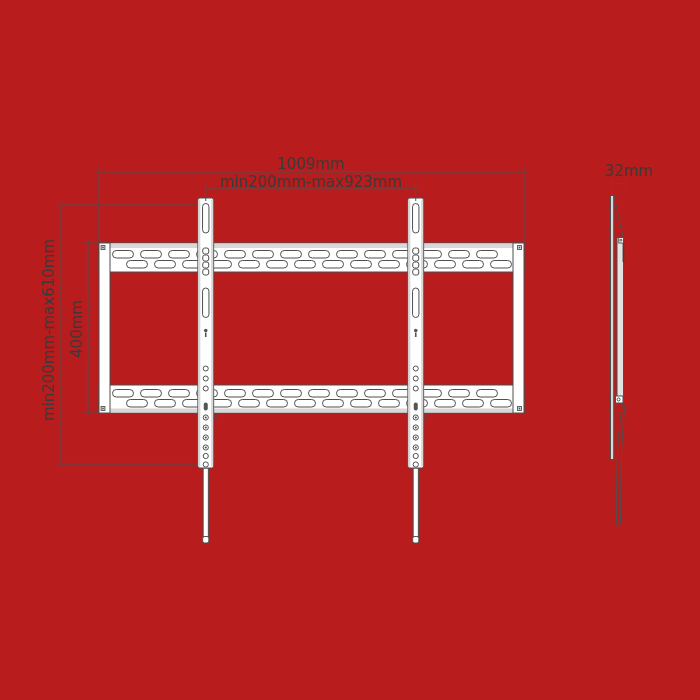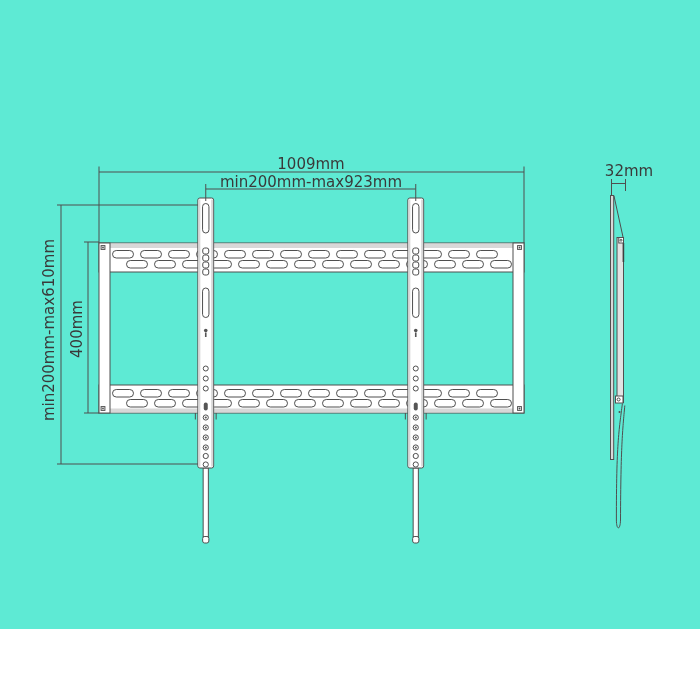--- a/index.html
+++ b/index.html
@@ -1,16 +1,16 @@
 <!DOCTYPE html>
 <html><head>
 <meta charset="utf-8">
 <style>
   html,body{margin:0;padding:0;background:#ffffff;}
-  .canvas{position:relative;width:700px;height:629px;background:#5eead4;overflow:hidden;}
+  .canvas{position:relative;width:700px;height:700px;background:#b91c1c;overflow:hidden;}
   svg text{
     font-family:"DejaVu Sans","Liberation Sans",sans-serif;
     font-size:15px;
     fill:#3a3a3a;
     stroke:none;
   }
   .dim line{stroke:#4f4f4f;stroke-width:1;fill:none;}
   .outline{stroke:#4f4f4f;stroke-width:1;}
   .shade{fill:#d8d8d8;stroke:none;}
 </style>

